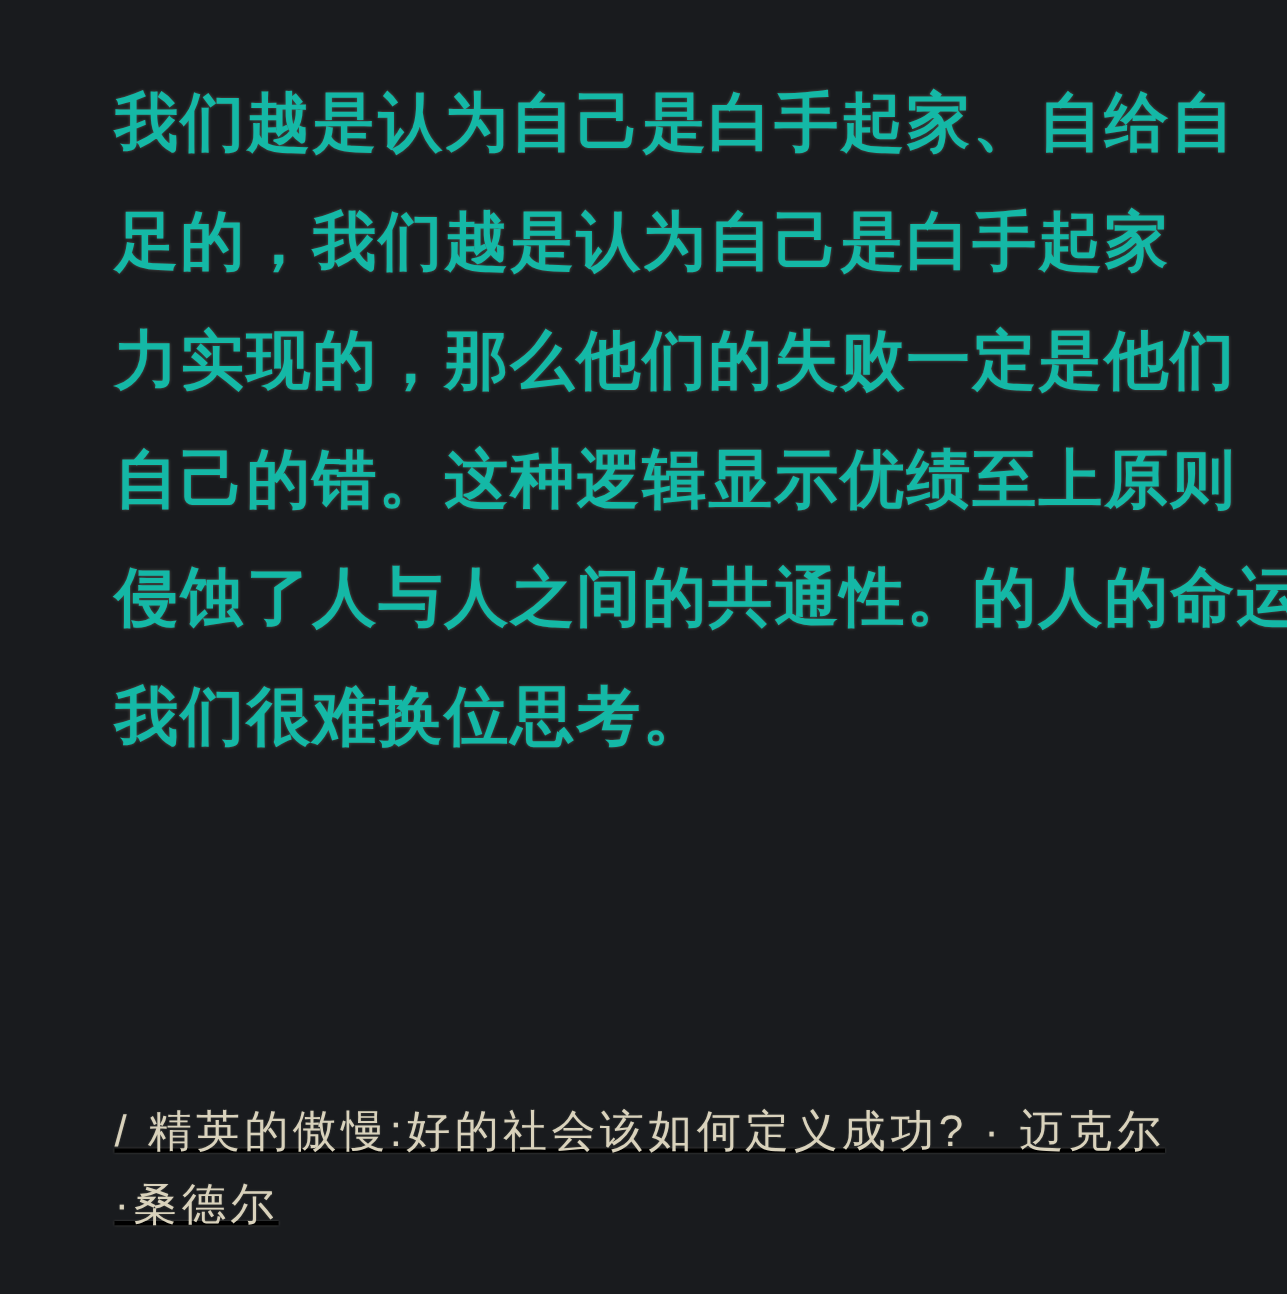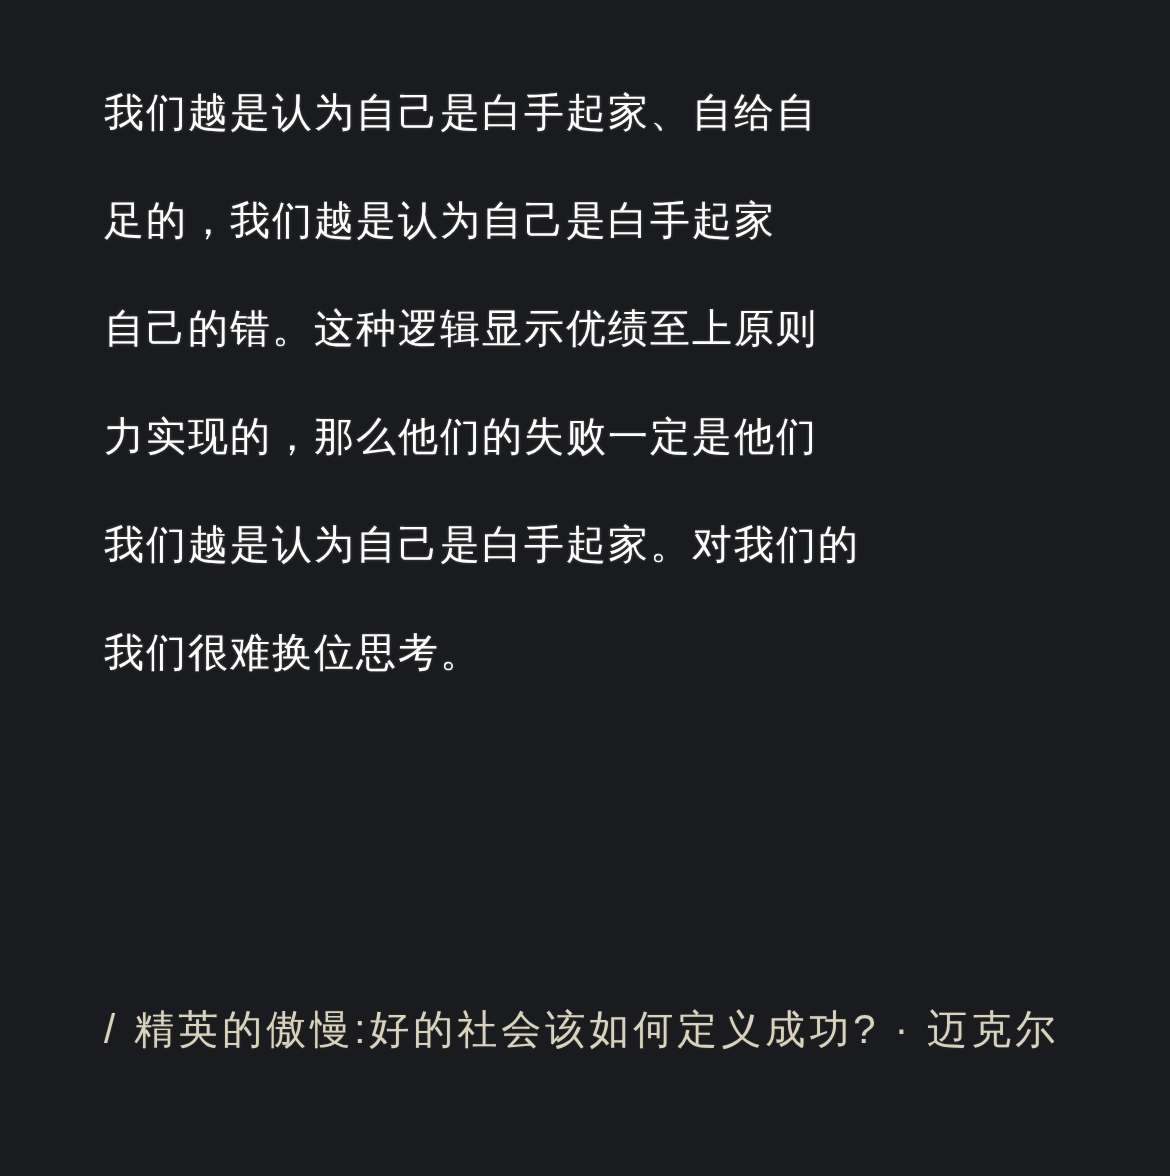--- a/index.html
+++ b/index.html
@@ -20,56 +20,58 @@
     background: #191b1e;
   }
   .quote {
     position: absolute;
     left: 104px;
     top: 58px;
     width: 980px;
   }
   .quote p {
     margin: 0;
-    font-size: 40px;
+    font-size: 58px;
     line-height: 108px;
     letter-spacing: 2px;
-    font-weight: 400;
-    color: #ffffff;
+    font-weight: 700;
+    color: #14b8a6;
     text-shadow: 0 0 3px rgba(236, 229, 203, 0.30);
     white-space: nowrap;
   }
   .attribution {
     position: absolute;
     left: 104px;
     top: 996px;
     width: 1000px;
+    text-decoration: underline;
   }
   .attribution p {
     margin: 0;
     font-size: 40px;
     line-height: 66px;
     letter-spacing: 4px;
     font-weight: 400;
     color: #d9d2bc;
     text-shadow: 0 0 2px rgba(217, 210, 188, 0.25);
     white-space: nowrap;
   }
 </style>
 </head>
 <body>
 
 <div class="card">
 
   <div class="quote">
     <p>我们越是认为自己是白手起家、自给自</p>
     <p>足的，我们越是认为自己是白手起家</p>
+    <p>力实现的，那么他们的失败一定是他们</p>
     <p>自己的错。这种逻辑显示优绩至上原则</p>
-    <p>力实现的，那么他们的失败一定是他们</p>
-    <p>我们越是认为自己是白手起家。对我们的</p>
+    <p>侵蚀了人与人之间的共通性。的人的命运</p>
     <p>我们很难换位思考。</p>
   </div>
 
   <div class="attribution">
     <p>/ 精英的傲慢:好的社会该如何定义成功? · 迈克尔</p>
+    <p>·桑德尔</p>
   </div>
 
 </div>
 
 </body></html>

